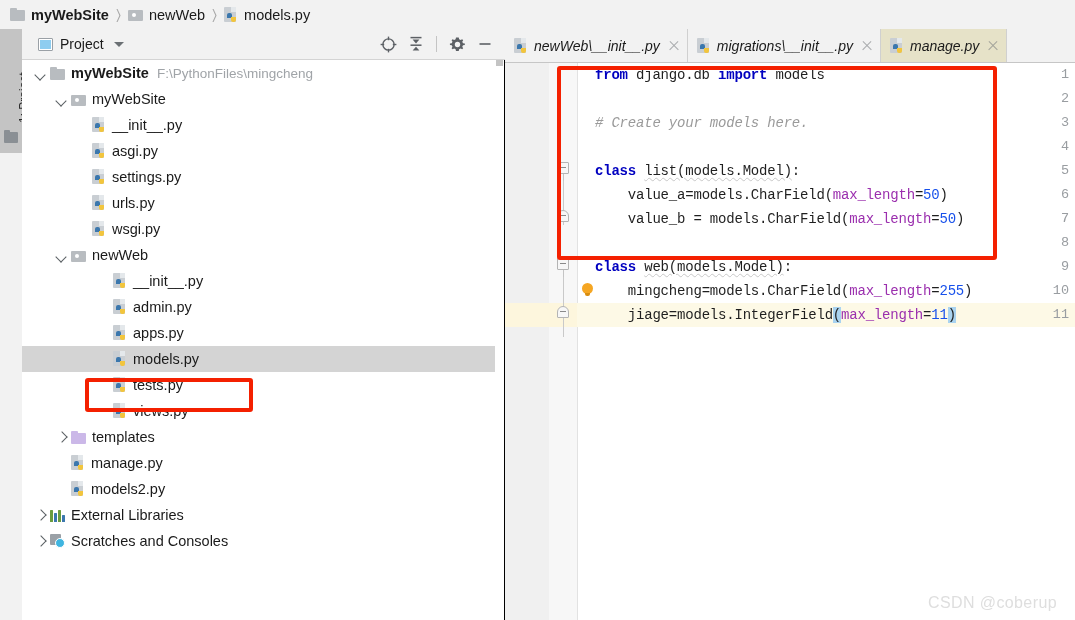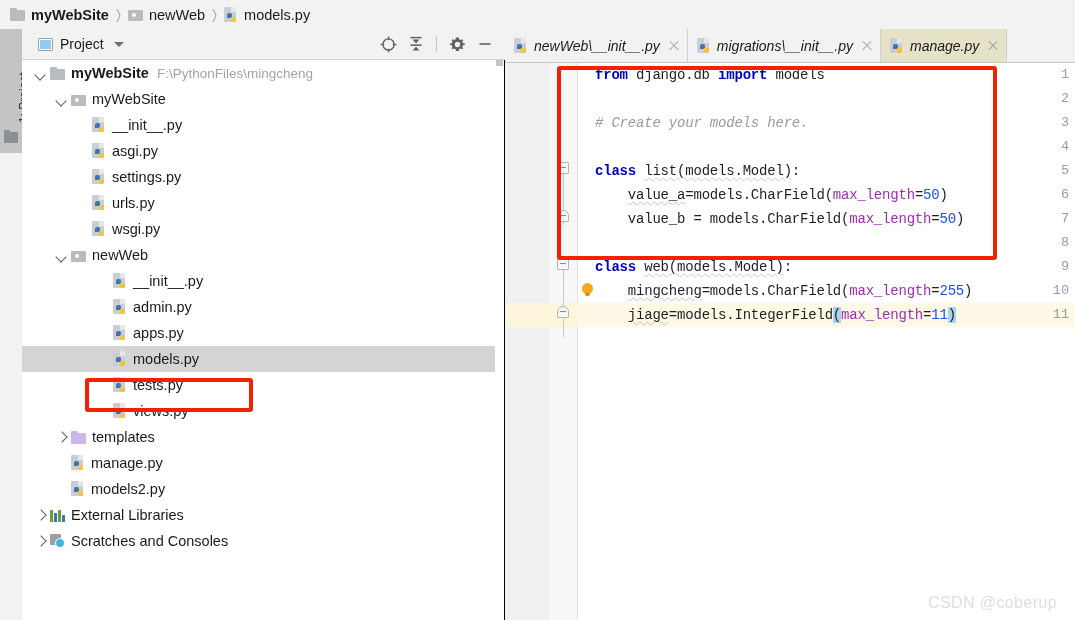--- a/index.html
+++ b/index.html
@@ -310,21 +310,20 @@
   .sel-br { background: #a9d3f0; }
   
   .wavy {
     text-decoration: underline;
     text-decoration-style: wavy;
     text-decoration-color: #c8c8c8;
     text-decoration-thickness: 1px;
     text-underline-offset: 2px;
   }
   .wavy-g {
-    text-decoration: underline;
     text-decoration-style: wavy;
     text-decoration-color: #b9c9b0;
     text-decoration-thickness: 1px;
     text-underline-offset: 2px;
   }
 
   
   .fold {
     position: absolute; left: 52px;
     width: 13px; height: 13px;

